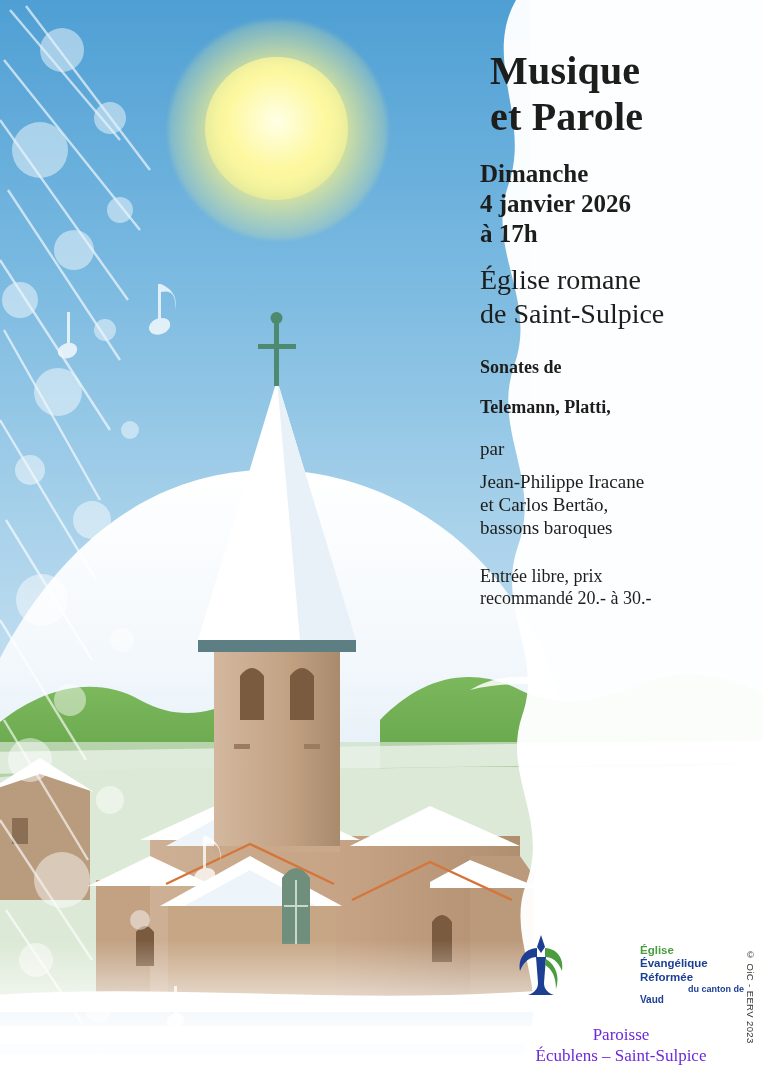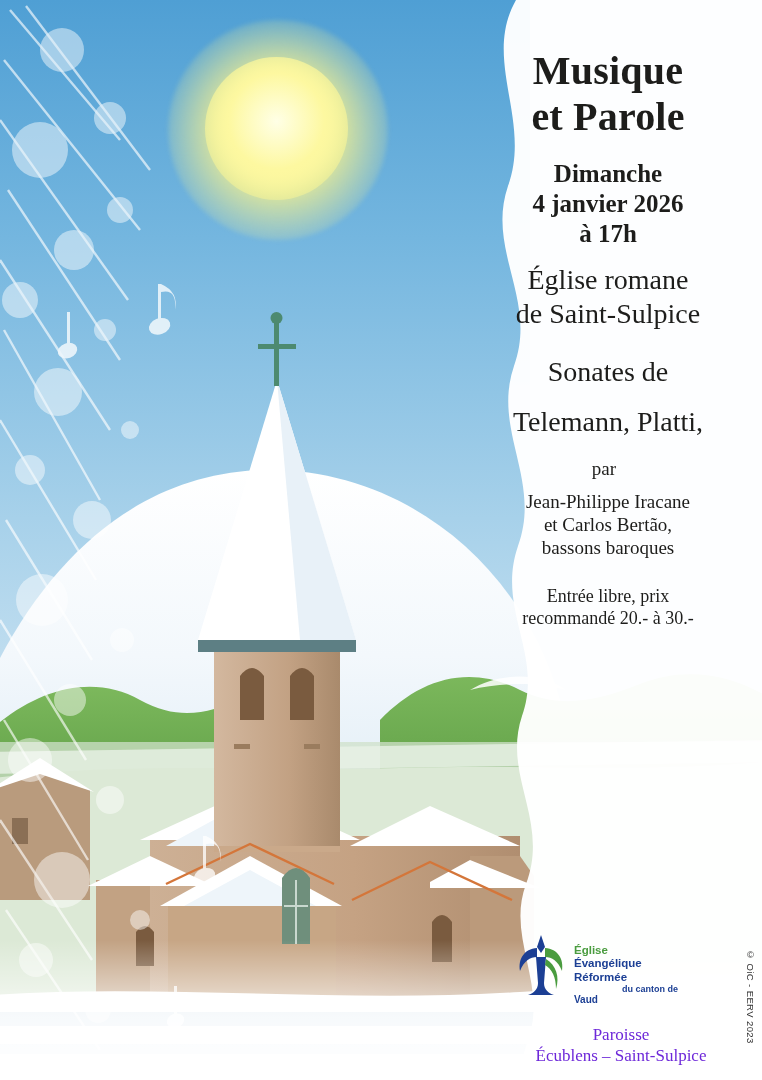--- a/index.html
+++ b/index.html
@@ -51,24 +51,24 @@
 
   
   .landscape { position: absolute; left:0; top:0; width:762px; height:1080px; }
 
   
   .music-deco { position: absolute; left: 0; top: 0; width: 260px; height: 1080px; opacity: .85; }
 
   
   .text-block {
     position: absolute;
-    right: 13px; top: 0;
+    right: 0; top: 0;
     width: 282px;
     padding-top: 48px;
-    text-align: center;
+    text-align: left;
     color: #1d1d1b;
   }
   .title {
     font-family: "Liberation Serif", serif;
     font-weight: bold;
     font-size: 40px;
     line-height: 1.14;
     letter-spacing: .2px;
     margin: 0 0 20px 0;
     padding: 0 10px;
@@ -81,22 +81,22 @@
     margin: 0 0 14px 0;
   }
   .date span { display: block; }
   .venue {
     font-size: 28px;
     line-height: 1.22;
     margin: 0 0 26px 0;
   }
   .venue span { display: block; }
   .program {
-    font-weight: normal;
-    font-size: 28px;
+    font-weight: bold;
+    font-size: 18px;
     line-height: 1.0;
     margin: 0 0 8px 0;
   }
   .program span { display: block; margin-bottom: 22px; }
   .par {
     font-size: 19px;
     margin: 0 8px 10px 0;
   }
   .performers {
     font-size: 19px;
@@ -112,21 +112,21 @@
   .price span { display: block; }
 
   
   .logo-area {
     position: absolute;
     right: 18px;
     bottom: 74px;
     width: 230px;
     display: flex;
     align-items: flex-start;
-    justify-content: flex-start;
+    justify-content: space-between;
   }
   .logo-mark { width: 54px; height: 72px; margin-right: 6px; flex: none; }
   .logo-text {
     font-family: "Liberation Sans", sans-serif;
     font-size: 11.5px;
     font-weight: bold;
     line-height: 1.16;
     color: #1c3f94;
     text-align: left;
     padding-top: 13px;

